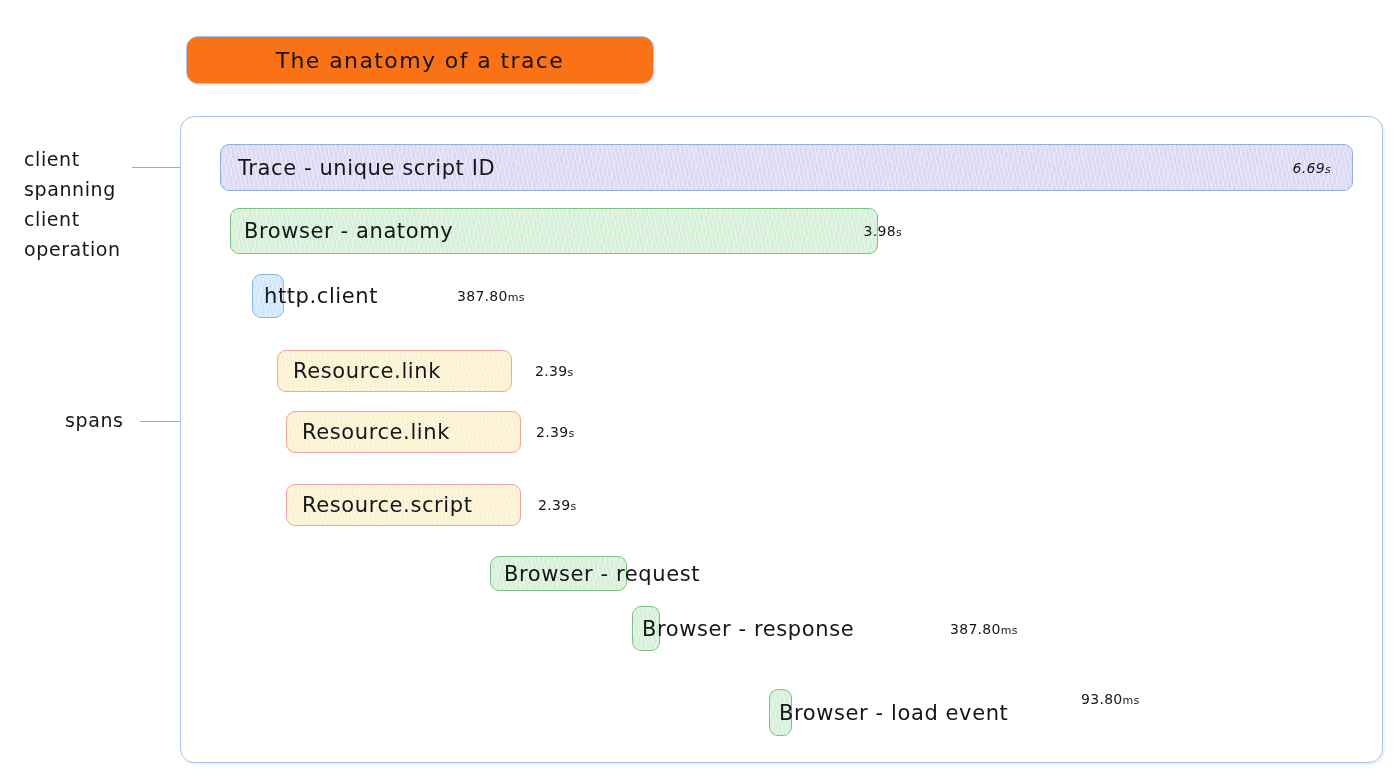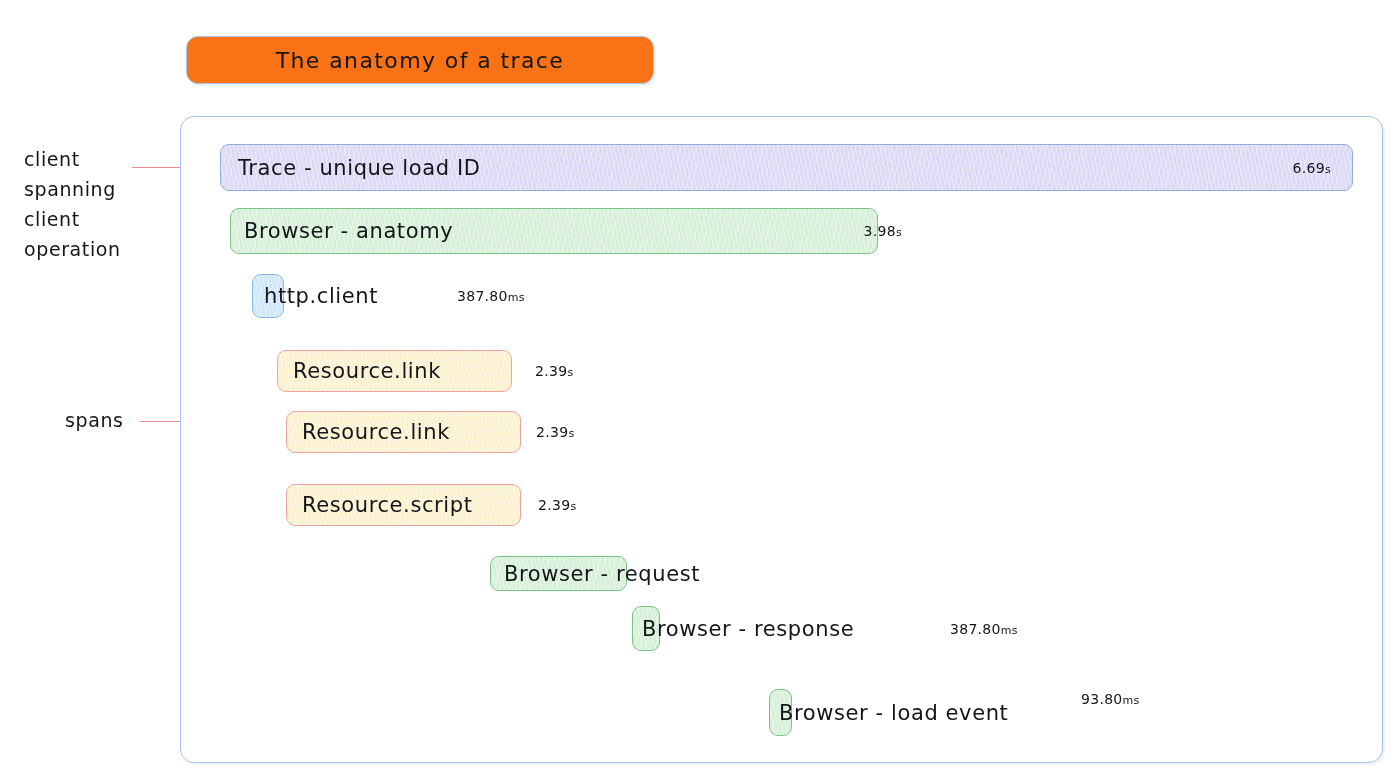--- a/index.html
+++ b/index.html
@@ -152,22 +152,22 @@
   <div>spans</div>
 </div>
 <div class="leader-h" style="left:140px; top:421px; width:70px;"></div>
 <div class="bracket-v" style="left:210px; top:212px; height:533px;"></div>
 
 <div id="trace-frame"></div>
 
 <div id="span-container">
     <div class="span-row" style="left: 0px; top: 0px;">
       <div class="bar purple" style="left: 220px; top: 144px; width: 1133px; height: 47px;"></div>
-      <div class="sketch bar-label" style="left: 238px; top: 167.5px;">Trace - unique load ID</div>
-      <div class="sketch bar-duration-in" style="top: 167.5px; left: 1331px; transform: translate(-100%, -50%);"><span>6.69</span><span class="unit">s</span></div>
+      <div class="sketch bar-label" style="left: 238px; top: 167.5px;">Trace - unique script ID</div>
+      <div class="sketch bar-duration-in" style="top: 167.5px; left: 1331px; transform: translate(-100%, -50%); font-style: italic;"><span>6.69</span><span class="unit">s</span></div>
     </div>
     <div class="span-row" style="left: 0px; top: 0px;">
       <div class="bar green" style="left: 230px; top: 208px; width: 648px; height: 46px;"></div>
       <div class="sketch bar-label" style="left: 244px; top: 231px;">Browser - anatomy</div>
       <div class="sketch bar-duration-in" style="top: 231px; left: 858px; transform: translate(-100%, -50%); margin-left: 44px;"><span>3.98</span><span class="unit">s</span></div>
     </div>
     <div class="span-row" style="left: 0px; top: 0px;">
       <div class="bar blue" style="left: 252px; top: 274px; width: 32px; height: 44px;"></div>
       <div class="sketch bar-label" style="left: 264px; top: 296px;">http.client</div>
       <div class="sketch bar-duration-out" style="top: 296px; left: 457px;"><span>387.80</span><span class="unit">ms</span></div>

